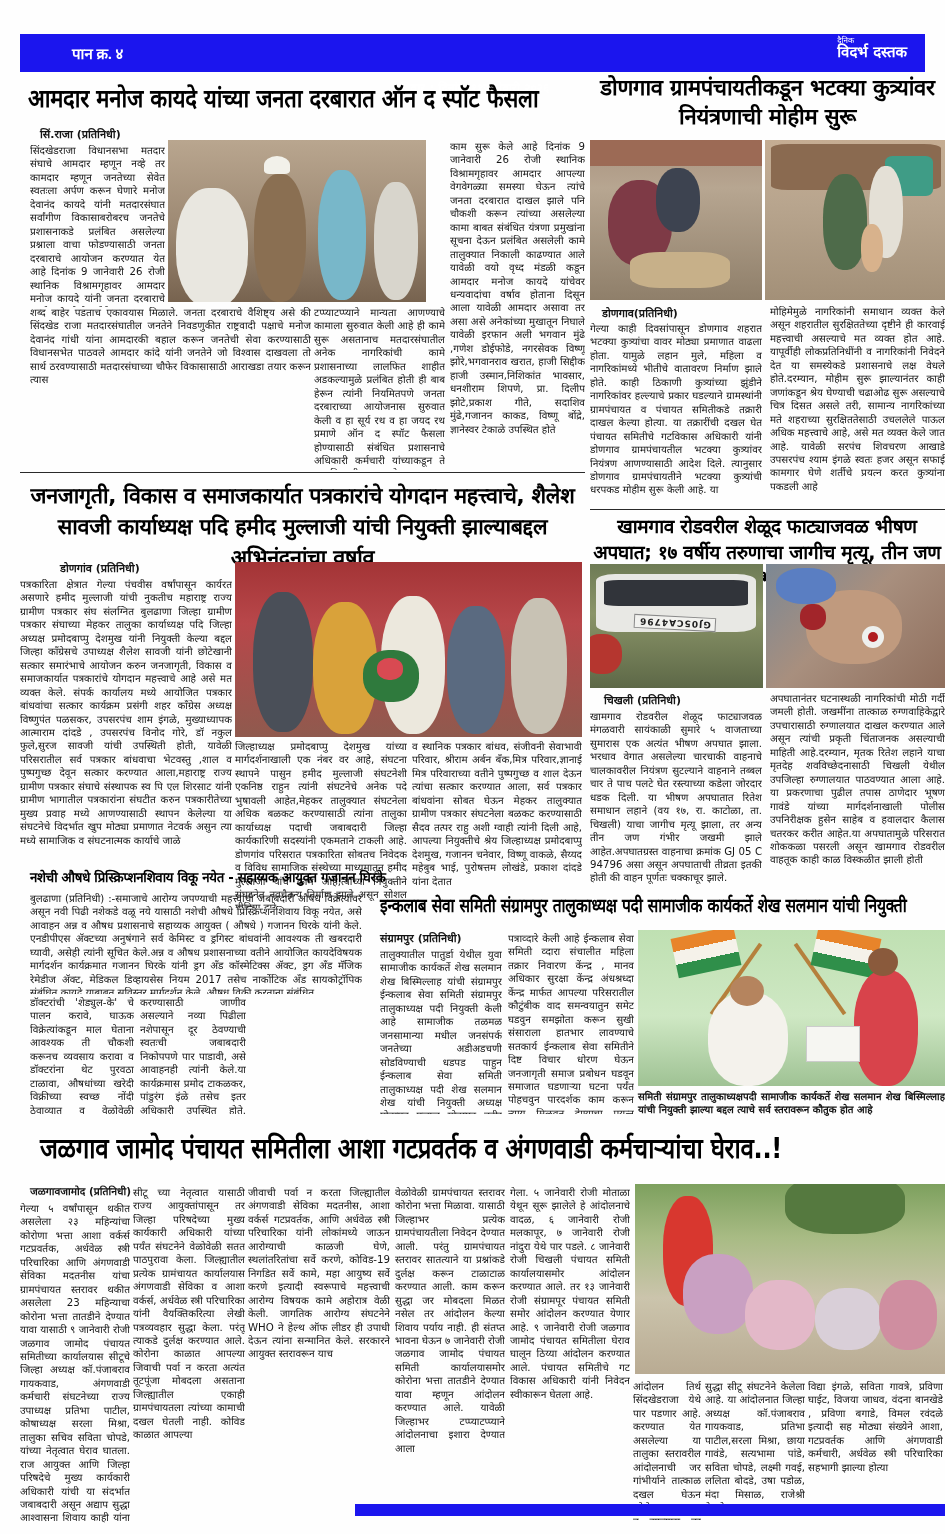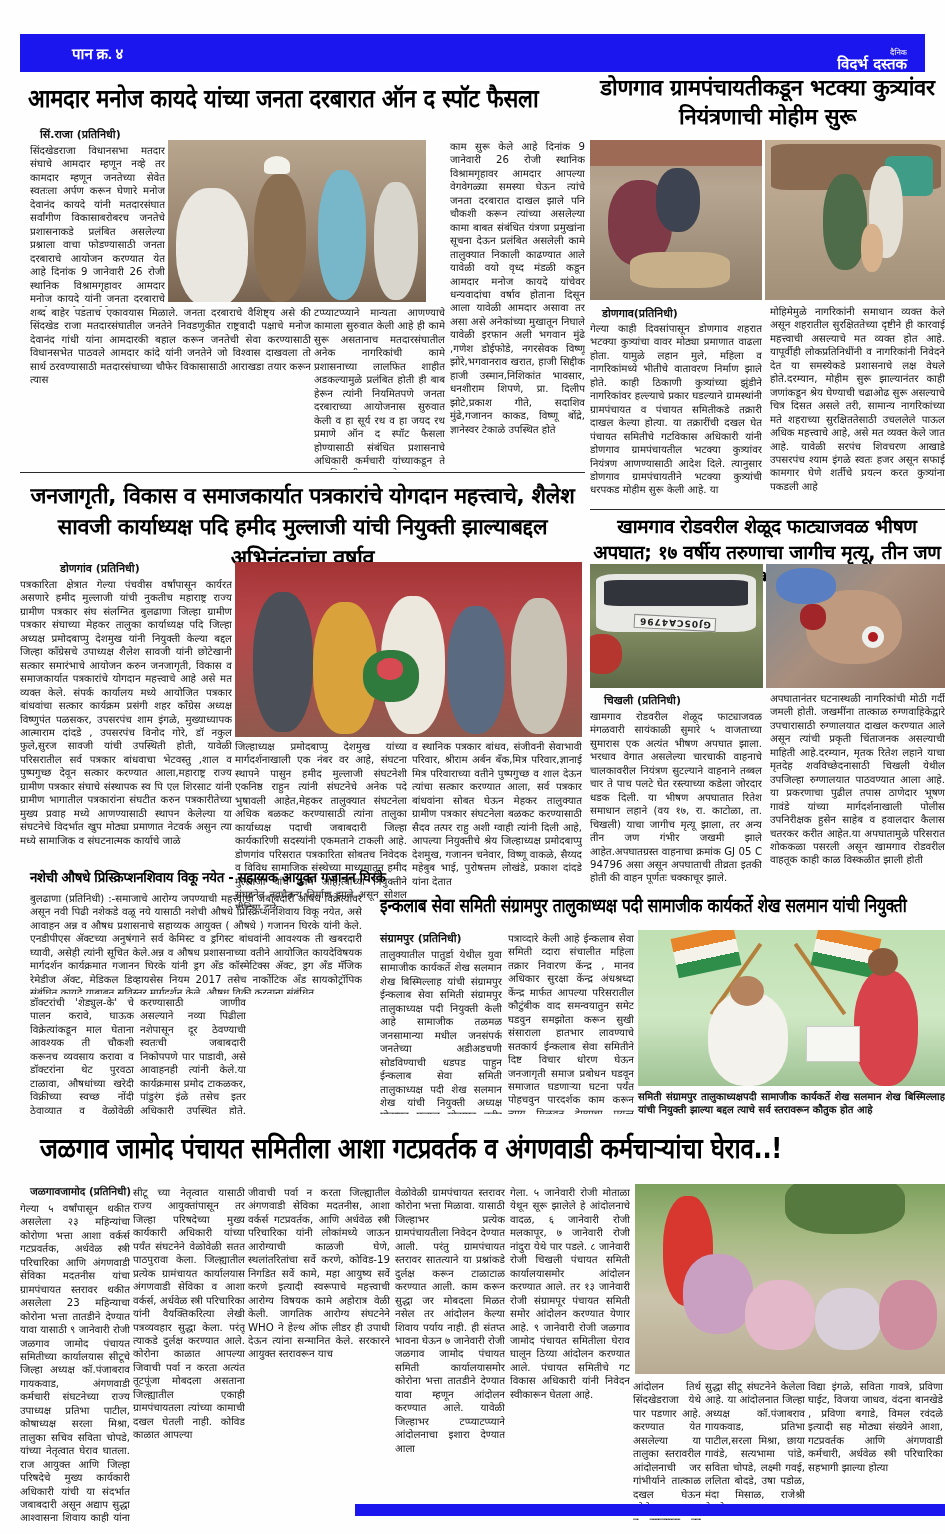--- a/index.html
+++ b/index.html
@@ -3,21 +3,21 @@
 <meta charset="utf-8">
 <style>
   html,body{margin:0;padding:0;background:#e8e8e8;}
   .page{position:relative;width:945px;height:1534px;background:#fefefe;margin:0 auto;
         font-family:"DejaVu Sans",sans-serif;color:#151515;overflow:hidden;}
   .abs{position:absolute;}
   .bar{background:#1b15ee;}
   .hdrbar{left:20px;top:34px;width:905px;height:38px;color:#fff;display:flex;align-items:center;}
   .hdr-left{position:absolute;left:52px;top:9px;font-size:15px;font-weight:bold;font-family:Liberation Serif, serif;}
   .hdr-center{position:absolute;left:0;right:0;top:9px;text-align:center;font-size:12px;font-weight:bold;margin-top:36px;}
-  .hdr-right{position:absolute;right:18px;top:15px;text-align:right;line-height:1;}
+  .hdr-right{position:absolute;right:18px;top:3px;text-align:left;line-height:1;}
   .masttop{font-size:8px;display:block;}
   .mastmain{font-size:15px;font-weight:bold;border-bottom:1px solid #fff;display:block;padding-bottom:14px;}
   .headline{font-weight:bold;color:#000;text-align:center;letter-spacing:-0.3px;}
   .hl-one{white-space:nowrap;transform-origin:left center;}
   .byline{font-weight:bold;font-size:11px;text-align:right;}
   .col{font-size:10.2px;line-height:1.32;text-align:justify;overflow:hidden;}
   .cap{font-weight:bold;font-size:10px;line-height:1.3;text-align:justify;}
   .rule{background:#2a2a2a;height:1px;}
   .ph{overflow:hidden;}
   .blob{position:absolute;border-radius:45%;}

